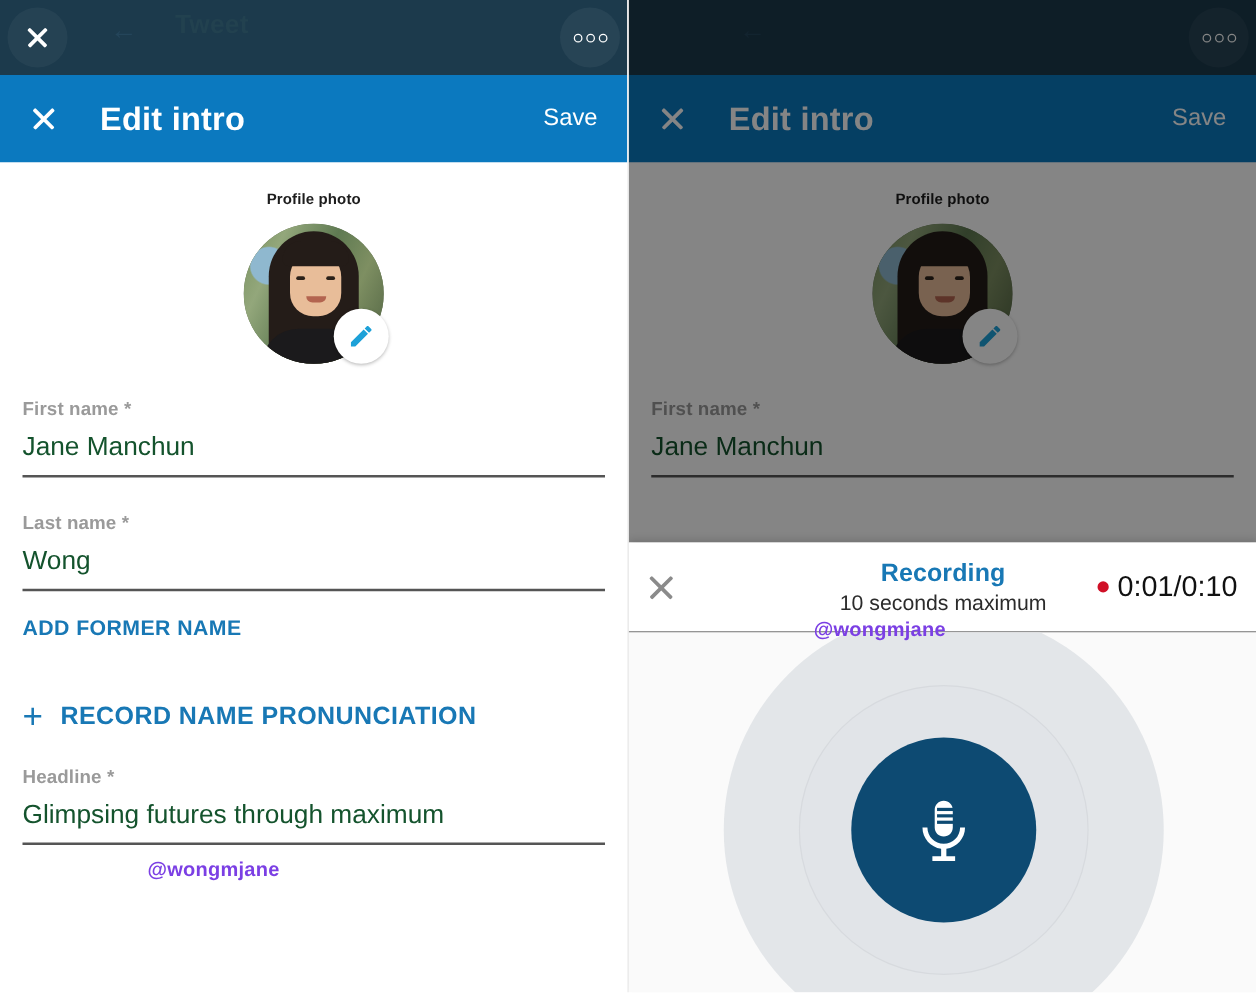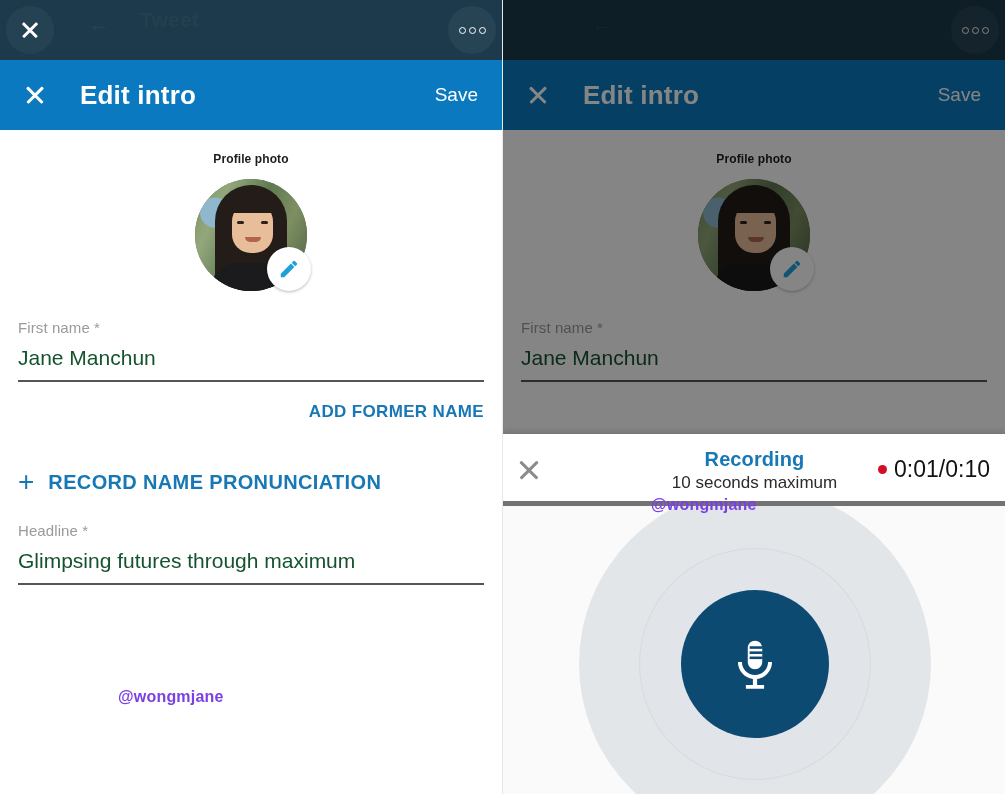--- a/index.html
+++ b/index.html
@@ -96,28 +96,28 @@
     background: #1b1a1c; border-radius: 30px 30px 0 0; }
   .av-fringe { position: absolute; left: 31px; top: 14px; width: 53px; height: 20px;
     background: #241c18; border-radius: 26px 26px 10px 10px; }
   .edit-badge {
     position: absolute; right: -4px; bottom: 0px; width: 44px; height: 44px;
     border-radius: 50%; background: #ffffff; box-shadow: 0 1px 3px rgba(0,0,0,.28);
     display: flex; align-items: center; justify-content: center;
   }
 
   .field { margin-top: 28px; }
-  .field-label { font-size: 15px; color: #9a9a9a; letter-spacing: .1px; }
+  .field-label { font-size: 15px; color: #9a9a9a; letter-spacing: .1px; font-weight: bold; }
   .field-value {
     font-size: 21px; color: #14532d; padding-top: 10px; padding-bottom: 10px;
     border-bottom: 2px solid #555555;
   }
   .field.headline { margin-top: 26px; }
 
-  .link-row { text-align: right; margin-top: 20px; }
+  .link-row { margin-top: 20px; }
   .link {
     display: inline-block; color: #1878b5; font-weight: bold; font-size: 17px;
     letter-spacing: .35px;
   }
   .action-row { display: flex; align-items: center; gap: 14px; margin-top: 46px; }
   .plus { color: #1878b5; font-size: 28px; line-height: 1; font-weight: 500; }
   .action-text { color: #1878b5; font-weight: bold; font-size: 20px; letter-spacing: .35px; }
 
   
   .wm {
@@ -131,21 +131,21 @@
     background: rgba(0,0,0,0.48);
   }
 
   
   .sheet {
     position: absolute; left: 0; top: 434px; width: 503px; height: 360px;
     background: #ffffff; box-shadow: 0 -2px 6px rgba(0,0,0,.15);
   }
   .sheet-head {
     position: relative; height: 72px; width: 100%;
-    border-bottom: 5px solid #737373;
+    border-bottom: 1px solid #737373;
   }
   .sheet-close {
     position: absolute; left: 14px; top: 24px; width: 30px; height: 30px;
     color: #8b8b8b;
   }
   .sheet-center {
     position: absolute; left: 0; right: 0; top: 14px; text-align: center;
   }
   .rec-title { font-size: 20px; color: #1878b5; font-weight: bold; letter-spacing: .1px; }
   .rec-sub { font-size: 17px; color: #2b2b2b; margin-top: 2px; }
@@ -221,20 +221,24 @@
             <path d="M3 17.2V21h3.8L17.9 9.9l-3.8-3.8L3 17.2zM20.7 7.1c.4-.4.4-1 0-1.4l-2.4-2.4c-.4-.4-1-.4-1.4 0l-1.9 1.9 3.8 3.8 1.9-1.9z" fill="#1da1d8"></path>
           </svg>
         </div>
       </div>
 
       <div class="field">
         <div class="field-label">First name *</div>
         <div class="field-value">Jane Manchun</div>
       </div>
 
+      <div class="field">
+        <div class="field-label">Last name *</div>
+        <div class="field-value">Wong</div>
+      </div>
 
       <div class="link-row">
         <span class="link">ADD FORMER NAME</span>
       </div>
 
       <div class="action-row">
         <span class="plus">+</span>
         <span class="action-text">RECORD NAME PRONUNCIATION</span>
       </div>
 

